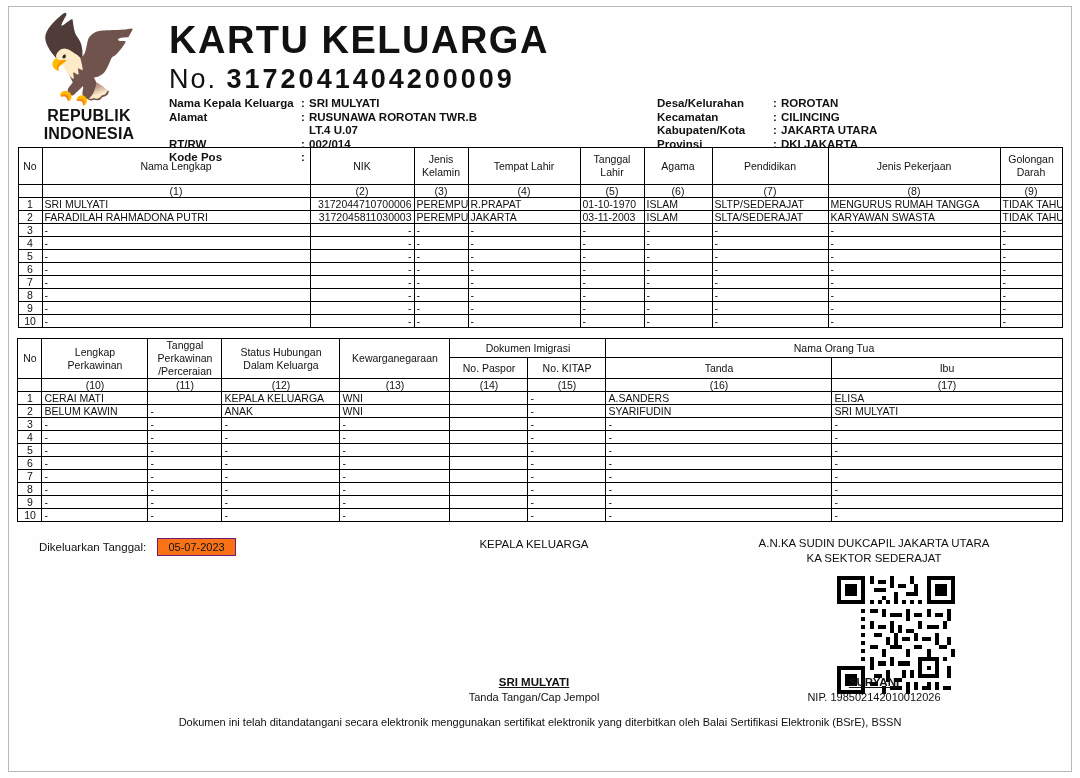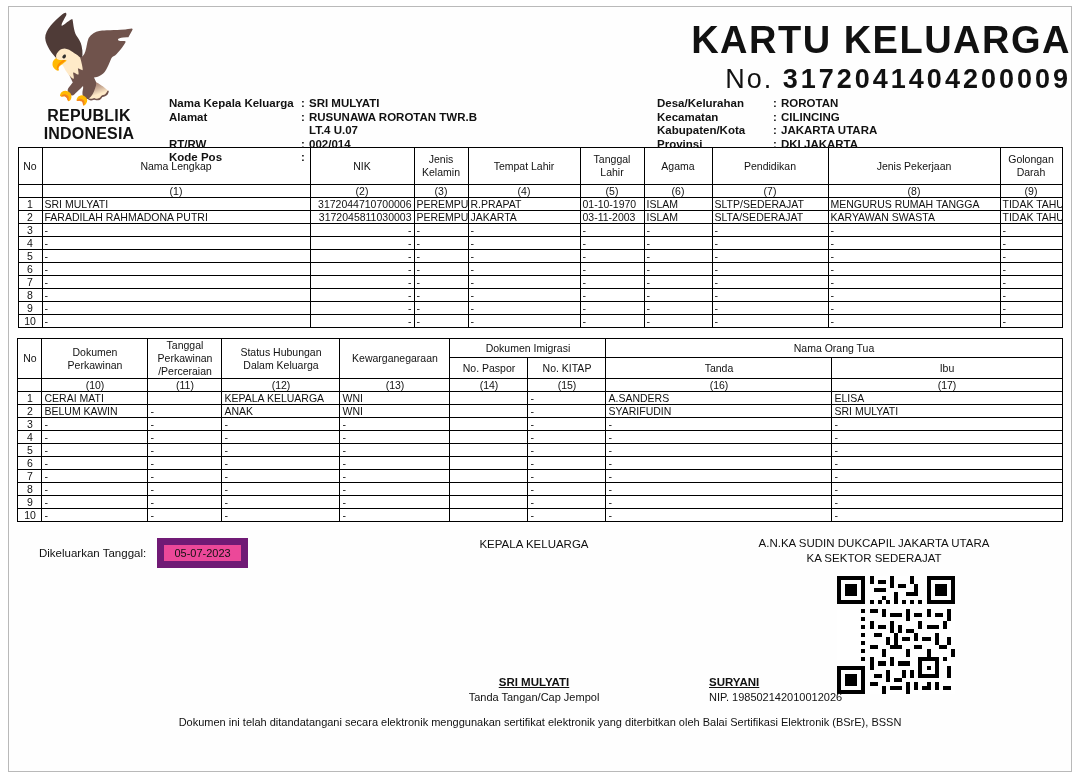--- a/index.html
+++ b/index.html
@@ -49,21 +49,21 @@
     font-size: 16px;
     font-weight: bold;
     letter-spacing: 0.2px;
     color: #111;
   }
   .title {
     position: absolute;
     left: 160px;
     right: 0;
     top: 12px;
-    text-align: right;
+    text-align: left;
   }
   .title .t1 {
     font-size: 38px;
     font-weight: bold;
     letter-spacing: 1.5px;
     color: #111;
     font-family: "Liberation Sans", sans-serif;
   }
   .title .t2 {
     margin-top: 2px;
@@ -143,25 +143,25 @@
   }
   .issued {
     position: absolute;
     left: 30px;
     top: 8px;
     font-size: 11.5px;
     color: #111;
   }
   .issued .box {
     display: inline-block;
-    border: 7px solid #701a75;
+    border: 1px solid #701a75;
     padding: 2px 10px;
     margin-left: 8px;
     font-size: 11px;
-    background: #ec4899;
+    background: #f97316;
   }
   .kk-label {
     position: absolute;
     left: 400px;
     top: 8px;
     width: 250px;
     text-align: center;
     font-size: 11.5px;
     color: #111;
   }
@@ -196,21 +196,21 @@
     font-weight: bold;
     text-decoration: underline;
     font-size: 11.5px;
   }
   .sign-left .sub { margin-top: 3px; font-size: 11px; }
   .sign-right {
     position: absolute;
     left: 700px;
     top: 146px;
     width: 330px;
-    text-align: left;
+    text-align: center;
     font-size: 11.5px;
     color: #111;
   }
   .sign-right .name {
     font-weight: bold;
     text-decoration: underline;
     font-size: 11.5px;
   }
   .sign-right .sub { margin-top: 3px; font-size: 11px; }
   .disclaimer {
@@ -473,21 +473,21 @@
             <col style="width:110px">
             <col style="width:78px">
           <col style="width:78px">
             <col style="width:226px">
             <col style="width:230px">
         </colgroup>
         <thead>
           <tr>
             <th class="hcell" rowspan="2">No</th>
             <th class="hcell" rowspan="2">
-              <div>Dokumen</div>
+              <div>Lengkap</div>
               <div>Perkawinan</div>
             </th>
             <th class="hcell" rowspan="2">
               <div>Tanggal</div>
               <div>Perkawinan</div>
               <div>/Perceraian</div>
             </th>
             <th class="hcell" rowspan="2">
               <div>Status Hubungan</div>
               <div>Dalam Keluarga</div>

